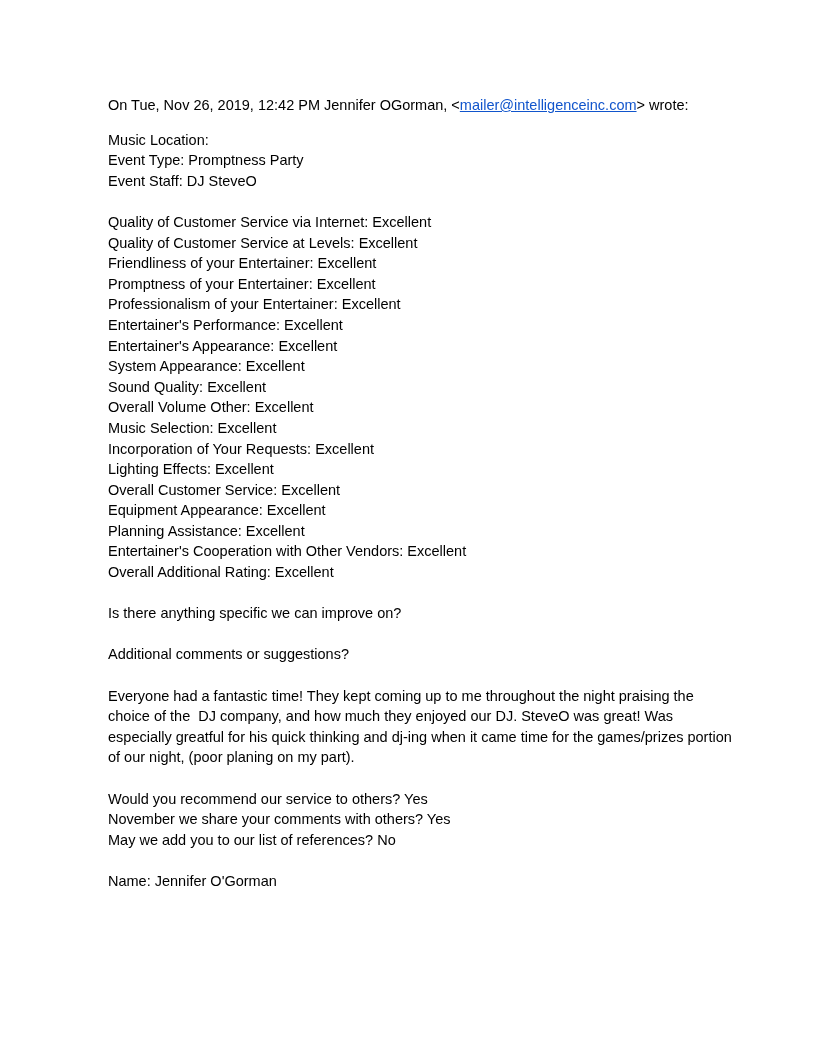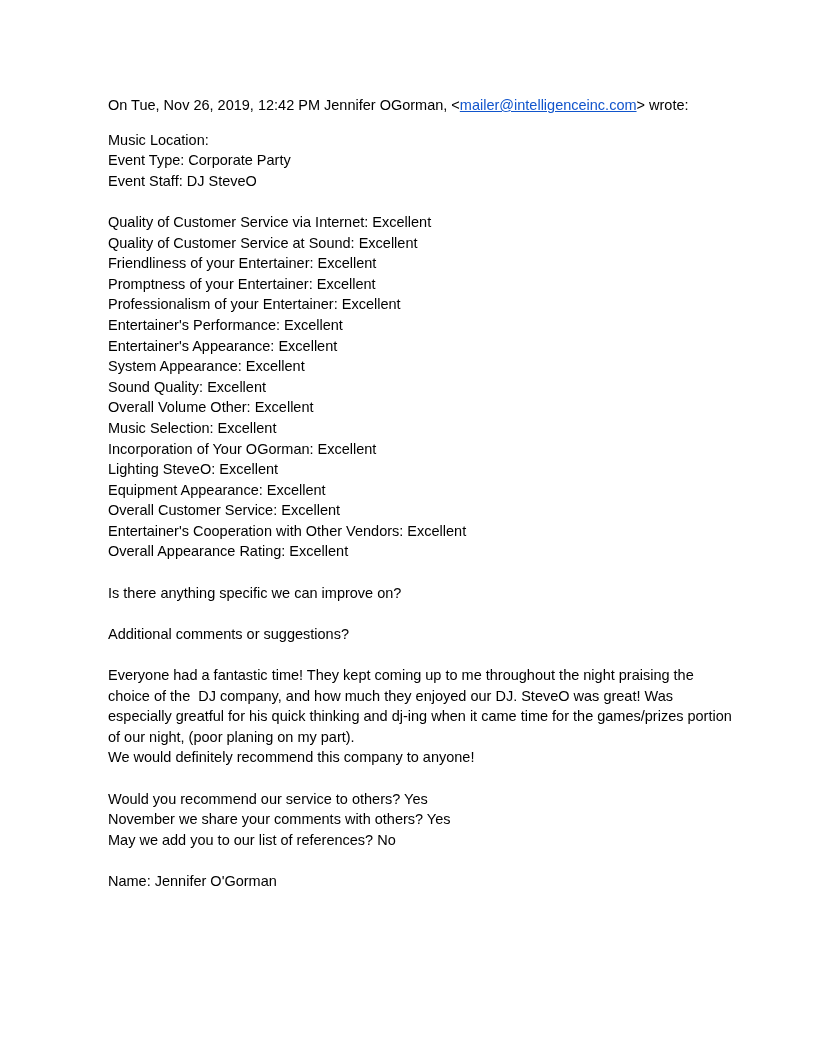--- a/index.html
+++ b/index.html
@@ -39,59 +39,59 @@
 <body>
 
 <div class="page">
 
   <div class="line"><span>On Tue, Nov 26, 2019, 12:42 PM Jennifer OGorman, &lt;</span><a href="#" class="email-link">mailer@intelligenceinc.com</a><span>&gt; wrote:</span></div>
 
   <div class="spacer-sm"></div>
 
   <div>
       <div class="line">Music Location:</div>
-      <div class="line">Event Type: Corporate Party</div>
+      <div class="line">Event Type: Promptness Party</div>
       <div class="line">Event Staff: DJ SteveO</div>
     </div>
 
   <div class="spacer"></div>
 
   <div>
       <div class="line">Quality of Customer Service via Internet: Excellent</div>
-      <div class="line">Quality of Customer Service at Sound: Excellent</div>
+      <div class="line">Quality of Customer Service at Levels: Excellent</div>
       <div class="line">Friendliness of your Entertainer: Excellent</div>
       <div class="line">Promptness of your Entertainer: Excellent</div>
       <div class="line">Professionalism of your Entertainer: Excellent</div>
       <div class="line">Entertainer's Performance: Excellent</div>
       <div class="line">Entertainer's Appearance: Excellent</div>
       <div class="line">System Appearance: Excellent</div>
       <div class="line">Sound Quality: Excellent</div>
       <div class="line">Overall Volume Other: Excellent</div>
       <div class="line">Music Selection: Excellent</div>
-      <div class="line">Incorporation of Your OGorman: Excellent</div>
-      <div class="line">Lighting SteveO: Excellent</div>
+      <div class="line">Incorporation of Your Requests: Excellent</div>
+      <div class="line">Lighting Effects: Excellent</div>
+      <div class="line">Overall Customer Service: Excellent</div>
       <div class="line">Equipment Appearance: Excellent</div>
-      <div class="line">Overall Customer Service: Excellent</div>
+      <div class="line">Planning Assistance: Excellent</div>
       <div class="line">Entertainer's Cooperation with Other Vendors: Excellent</div>
-      <div class="line">Overall Appearance Rating: Excellent</div>
+      <div class="line">Overall Additional Rating: Excellent</div>
     </div>
 
   <div class="spacer"></div>
 
   <div class="line">Is there anything specific we can improve on?</div>
 
   <div class="spacer"></div>
 
   <div class="line">Additional comments or suggestions?</div>
 
   <div class="spacer"></div>
 
   <div>
       <div class="line">Everyone had a fantastic time! They kept coming up to me throughout the night praising the choice of the  DJ company, and how much they enjoyed our DJ. SteveO was great! Was especially greatful for his quick thinking and dj-ing when it came time for the games/prizes portion of our night, (poor planing on my part).</div>
-      <div class="line">We would definitely recommend this company to anyone!</div>
     </div>
 
   <div class="spacer"></div>
 
   <div>
       <div class="line">Would you recommend our service to others? Yes</div>
       <div class="line">November we share your comments with others? Yes</div>
       <div class="line">May we add you to our list of references? No</div>
     </div>
 

